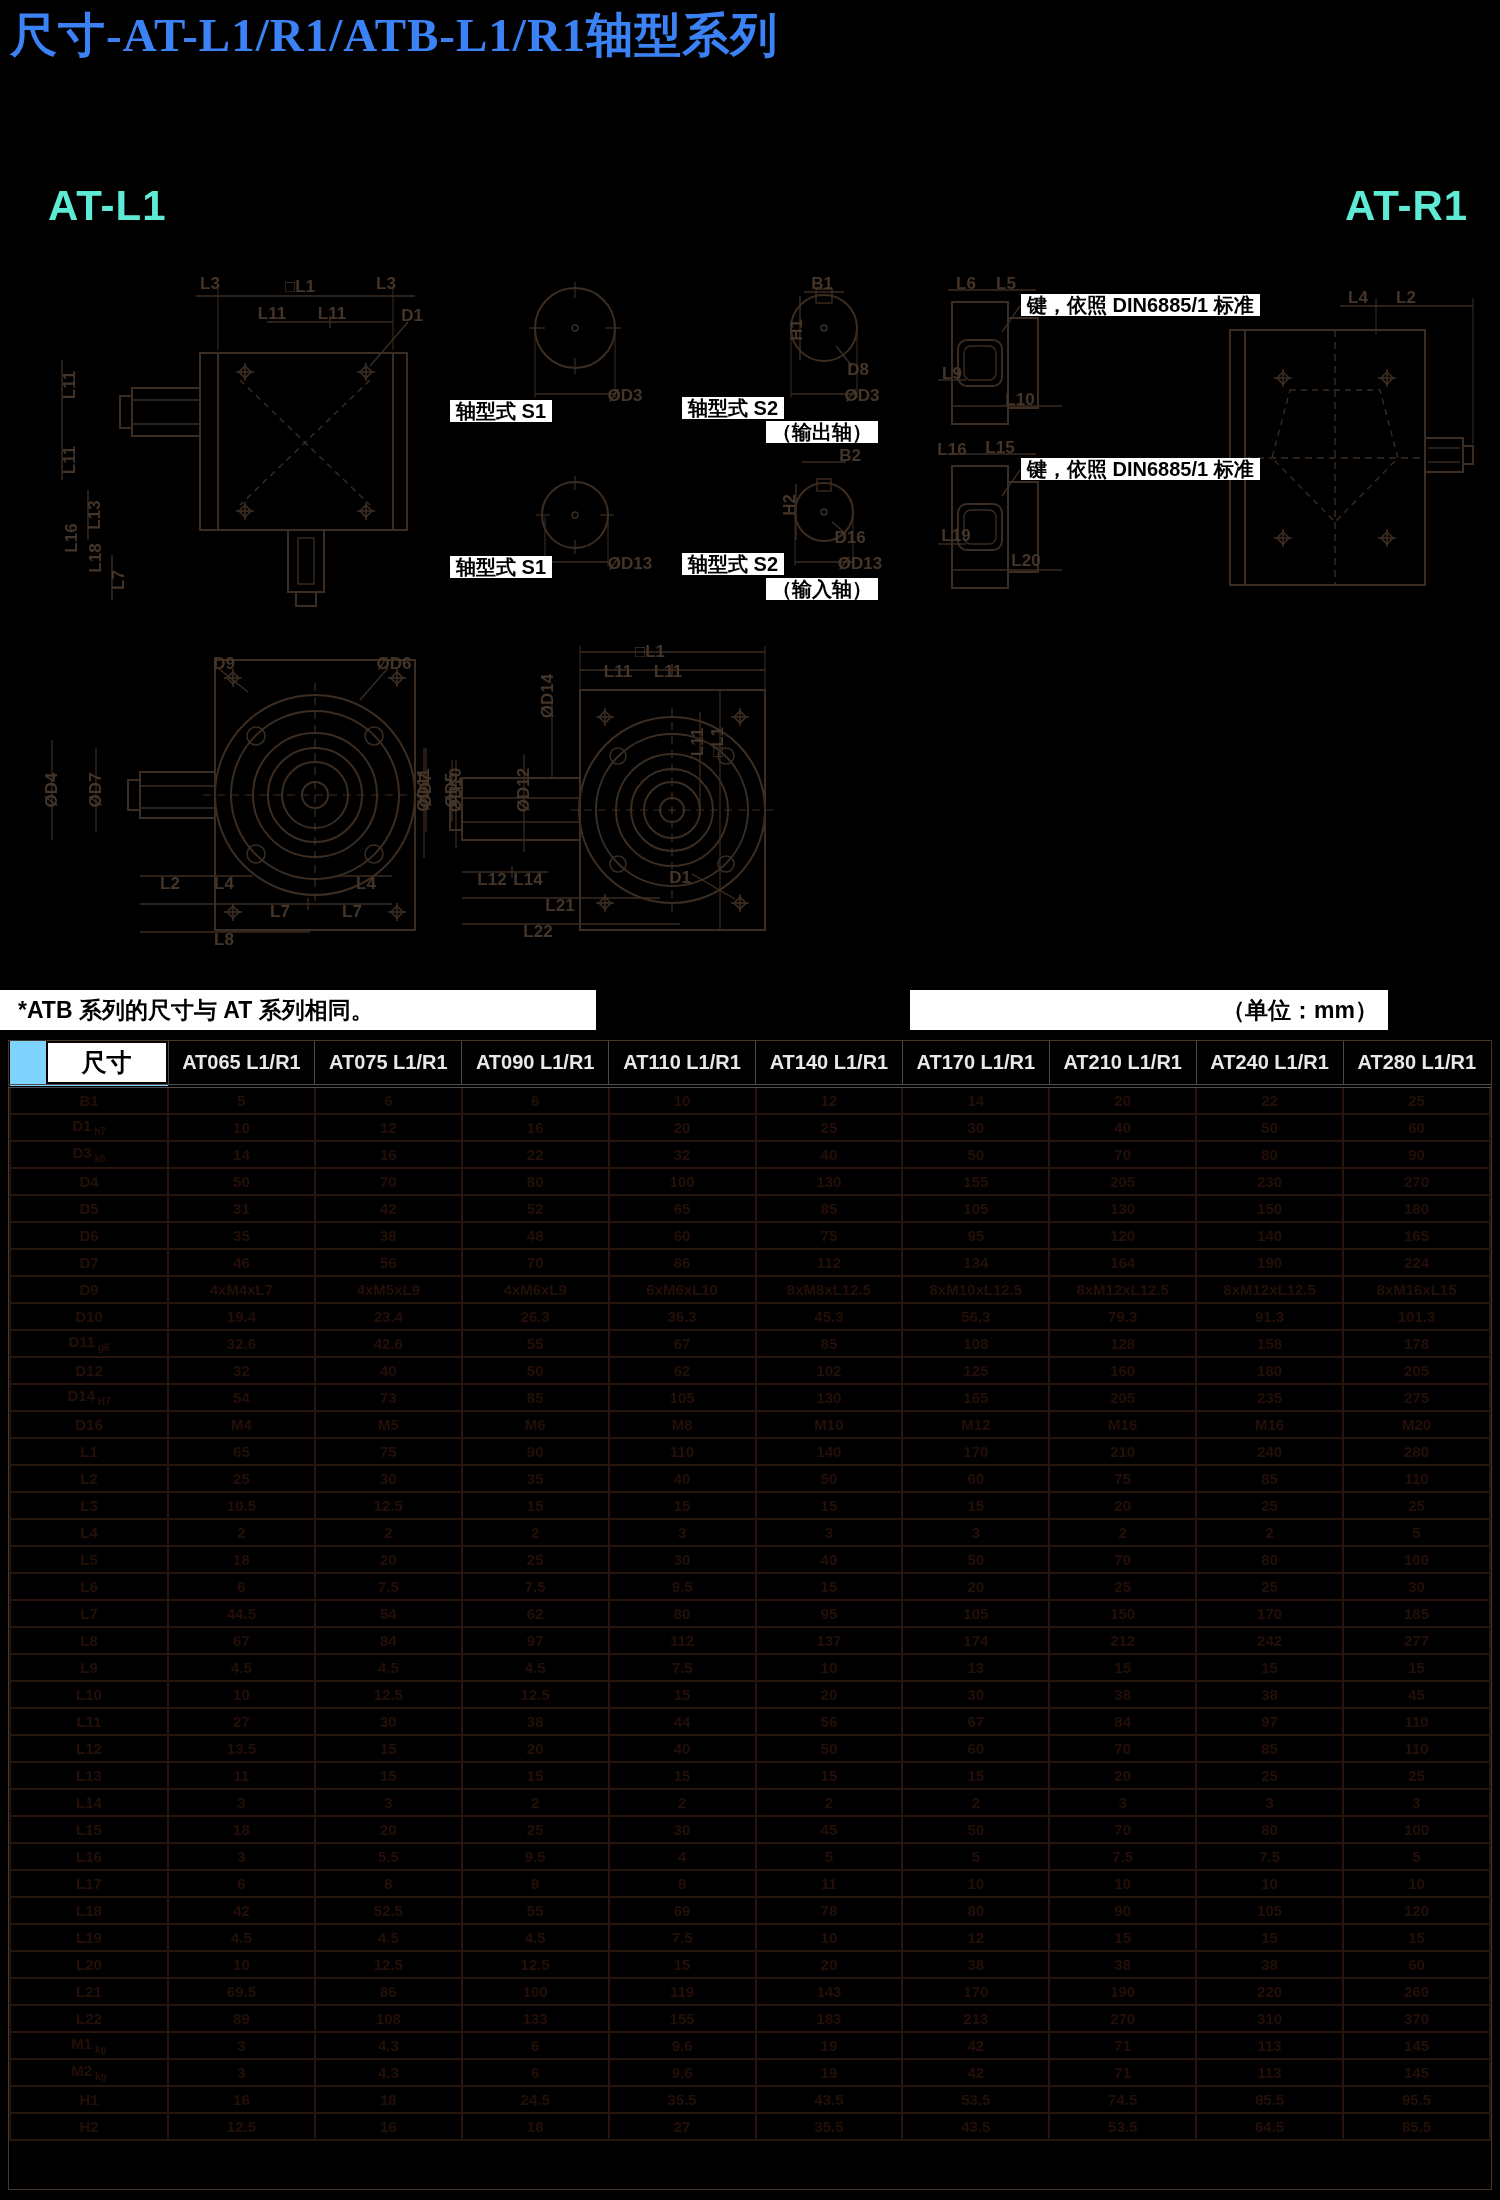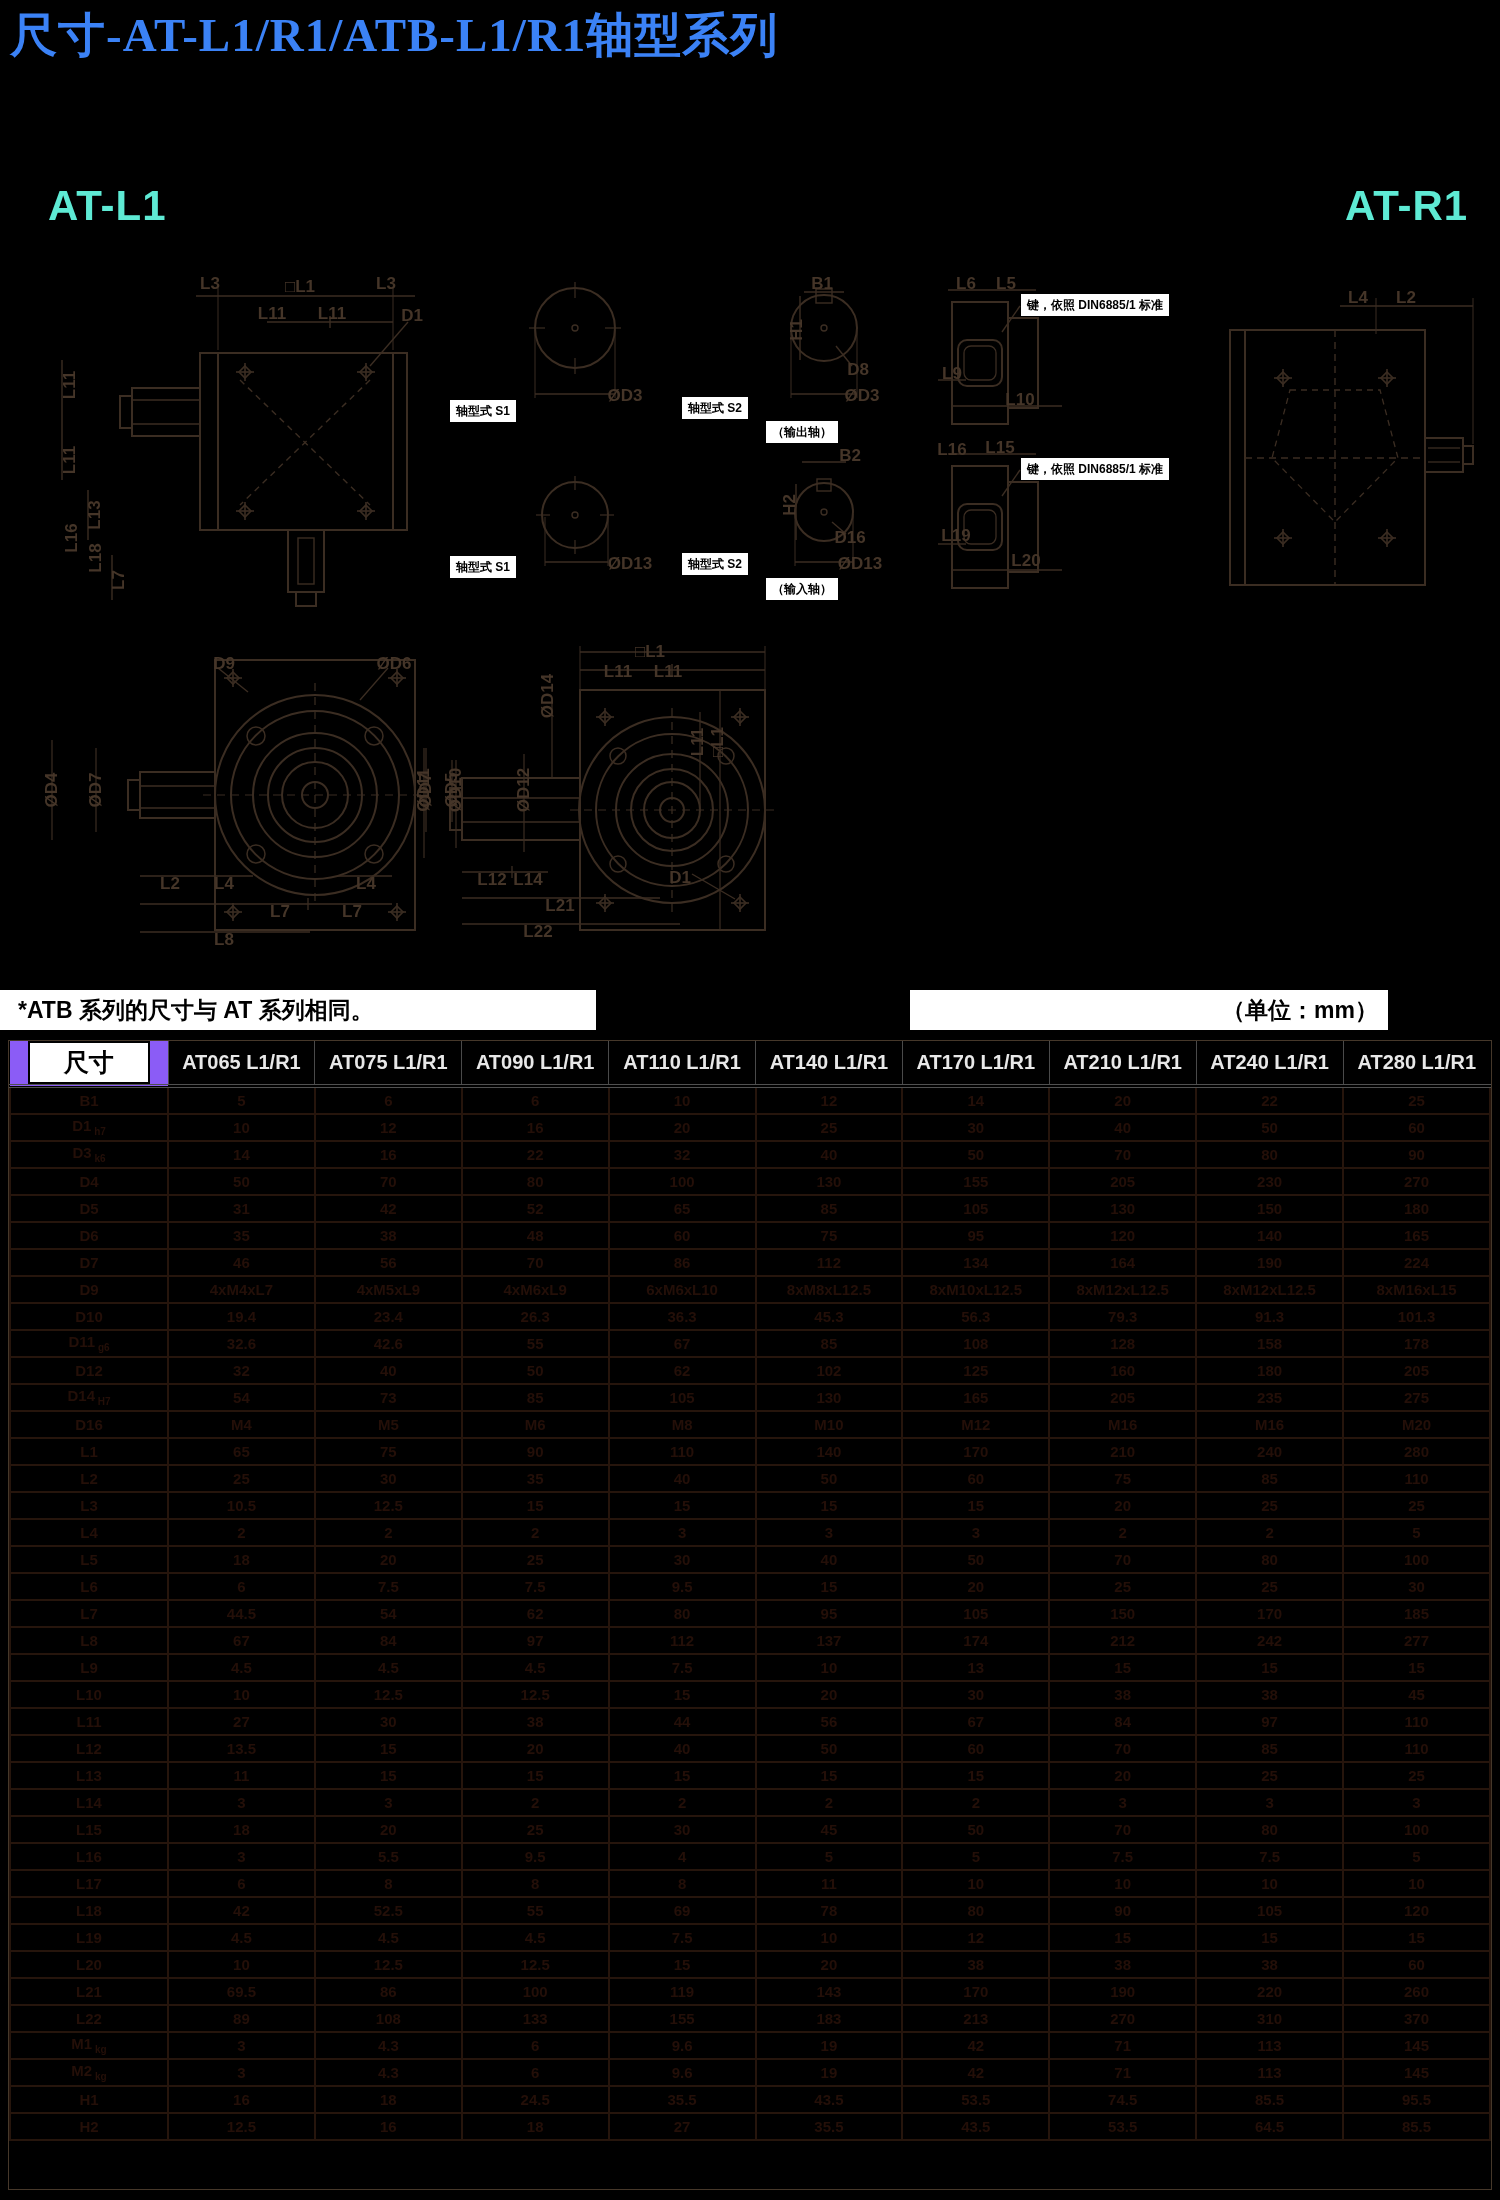--- a/index.html
+++ b/index.html
@@ -8,36 +8,36 @@
   
   .title{position:absolute;left:10px;top:4px;font-family:"Liberation Serif","DejaVu Serif",serif;
          font-weight:bold;font-size:47px;color:#3b82f6;letter-spacing:1px;white-space:nowrap;}
   
   .viewlab{position:absolute;font-size:42px;font-weight:bold;color:#5eead4;letter-spacing:1px;text-align:right;}
   
   svg.draw{position:absolute;left:0;top:0;}
   #labels-layer span.dim{position:absolute;transform:translate(-50%,-50%);font-size:17px;font-weight:bold;
         color:#453528;white-space:nowrap;}
   #labels-layer span.dim.rot{transform:translate(-50%,-50%) rotate(-90deg);}
-  #labels-layer span.wbox{position:absolute;background:#fff;color:#000;font-size:12px;font-weight:bold;
+  #labels-layer span.wbox{position:absolute;background:#fff;color:#000;font-size:20px;font-weight:bold;
         padding:1px 6px;white-space:nowrap;line-height:20px;}
   
   .note{position:absolute;background:#fff;color:#000;font-size:23px;height:40px;line-height:40px;
         font-weight:bold;}
   .note-left{left:0;top:990px;width:578px;padding-left:18px;}
   .note-right{left:910px;top:990px;width:478px;text-align:right;padding-right:10px;box-sizing:border-box;}
   
   .tablewrap{position:absolute;left:8px;top:1040px;width:1484px;height:1150px;
              border:1px solid #46382a;box-sizing:border-box;background:#000;}
   table.dims{border-collapse:collapse;width:100%;table-layout:fixed;}
   table.dims col.c0{width:158px;}
   table.dims th{height:42px;padding:0;font-size:20px;font-weight:bold;color:#e8e8e8;
         border-left:1px solid #4a4a4a;border-bottom:4px double #505050;text-align:center;}
   table.dims th:first-child{border-left:none;}
-  table.dims th.size{background:#8b5cf6;}
+  table.dims th.size{background:#7dd3fc;text-align:right;}
   table.dims th.size span{display:inline-block;background:#fff;color:#000;font-size:25px;
         padding:3px 34px;border:2px solid #000;}
   table.dims td{height:25px;padding:0;text-align:center;font-size:15px;font-weight:bold;
         color:#240f08;border:2px solid #26150c;line-height:1;}
   table.dims td .sub{font-size:10px;vertical-align:sub;}
 </style>
 </head>
 <body>
 
 <div class="page">

